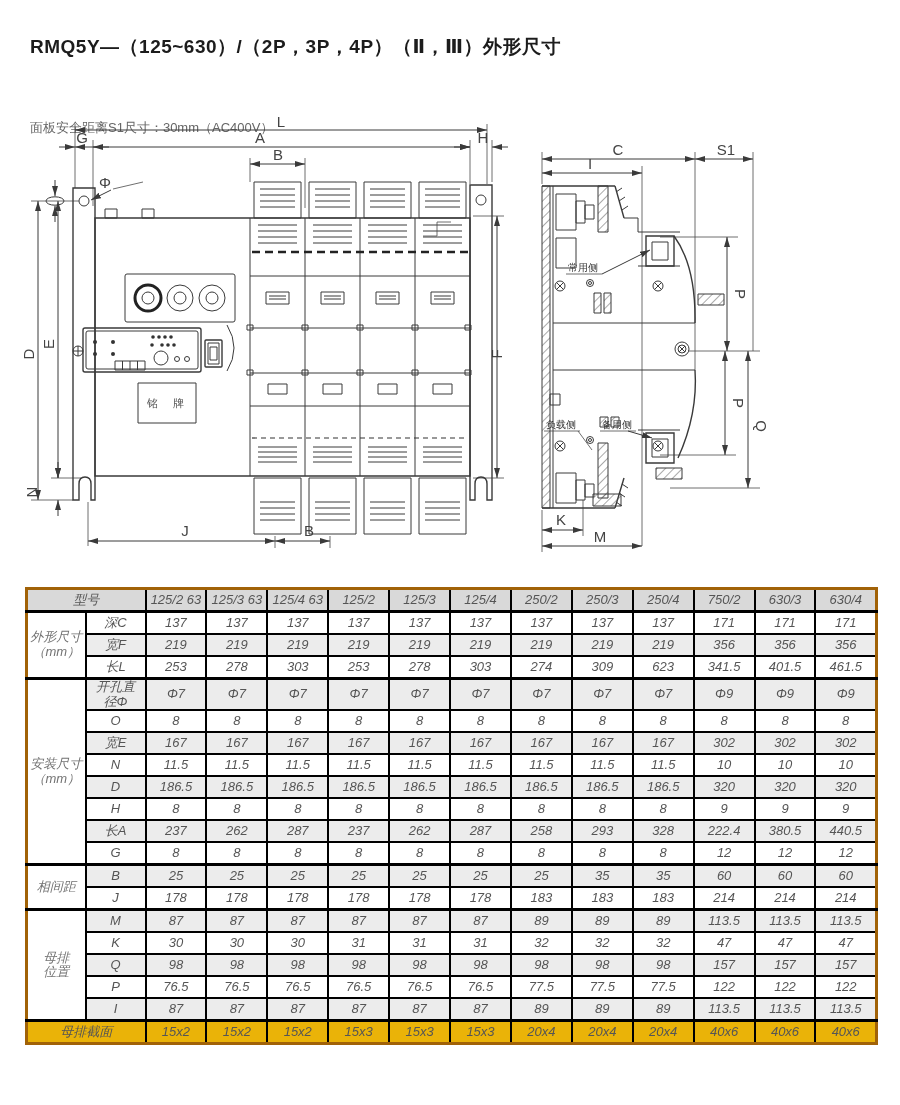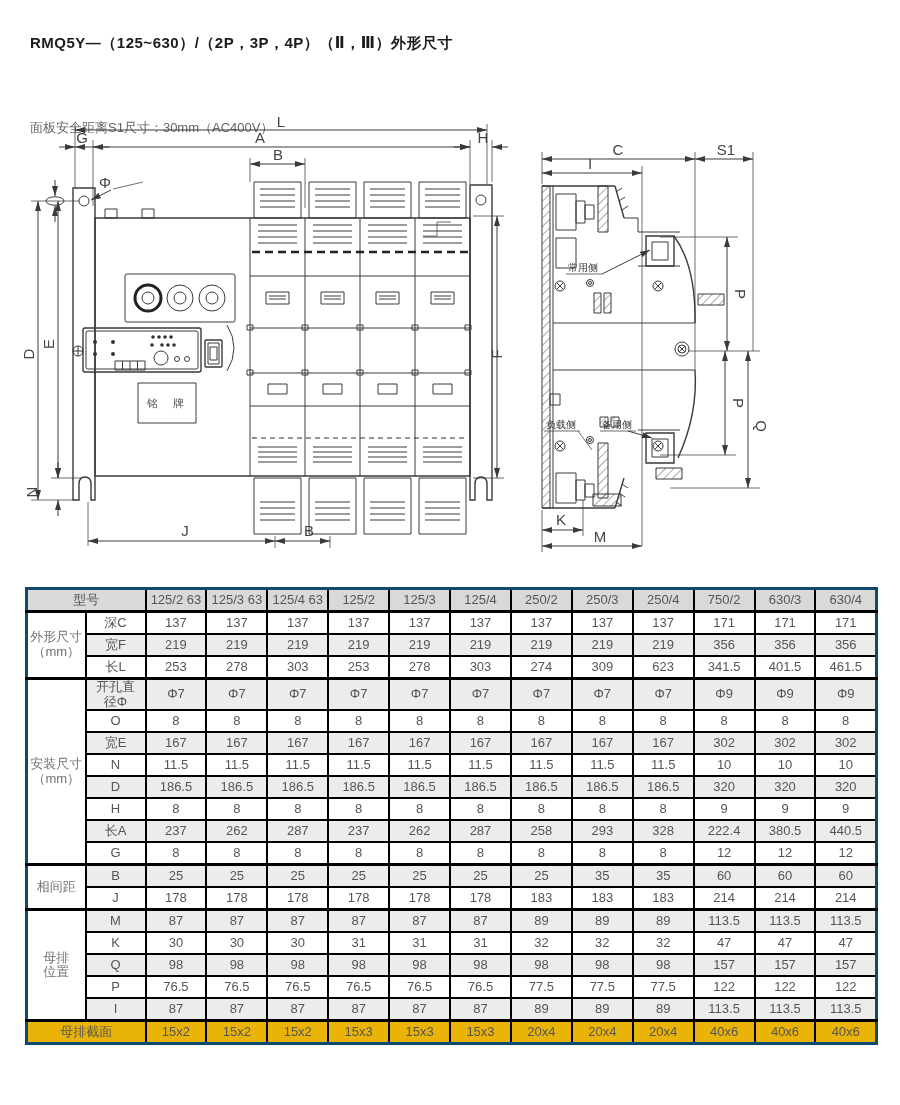--- a/index.html
+++ b/index.html
@@ -1,34 +1,34 @@
 <!DOCTYPE html>
 <html><head>
 <meta charset="utf-8">
 <style>
   html,body{margin:0;padding:0;background:#fff;}
   body{position:relative;width:900px;height:1105px;font-family:"Liberation Sans","DejaVu Sans",sans-serif;overflow:hidden;}
-  .title{position:absolute;left:30px;top:34px;font-size:15px;font-weight:bold;color:#1c1c1c;letter-spacing:.5px;}
+  .title{position:absolute;left:30px;top:34px;font-size:19px;font-weight:bold;color:#1c1c1c;letter-spacing:.5px;}
   .subtitle{position:absolute;left:30px;top:79px;font-size:13px;color:#666;margin-top:40px;}
   .drawing{position:absolute;}
   #front-svg{left:25px;top:116px;}
   #side-svg{left:520px;top:138px;}
   svg{overflow:visible;}
   svg line,svg path,svg rect,svg circle,svg ellipse,svg polyline{vector-effect:non-scaling-stroke;}
   .ln{stroke:#3a3a3a;stroke-width:1;fill:none;}
   .ln2{stroke:#3a3a3a;stroke-width:1.4;fill:none;}
   .thin{stroke:#4a4a4a;stroke-width:.8;fill:none;}
   .dimt{font-size:15px;fill:#444;}
   .cjk{font-size:10px;fill:#333;}
   .npl{font-size:11px;fill:#555;letter-spacing:6px;}
   .dashB{stroke:#222;stroke-width:2.4;stroke-dasharray:8,5;fill:none;}
   .dashS{stroke:#333;stroke-width:1.2;stroke-dasharray:5,4;fill:none;}
   
   #tblwrap{position:absolute;left:25px;top:587px;width:853px;}
-  table{border-collapse:collapse;table-layout:fixed;width:853px;font-size:13px;color:#555;border:3px solid #0c4a6e;}
+  table{border-collapse:collapse;table-layout:fixed;width:853px;font-size:13px;color:#555;border:3px solid #a16207;font-style:italic;}
   th,td{border:2px solid #000;text-align:center;vertical-align:middle;height:20px;padding:0 1px;line-height:1.12;font-weight:normal;overflow:hidden;}
   tr.hdr th{background:#d9d9d9;border-bottom:3px solid #000;color:#555;}
   tr.stripe td{background:#ececec;}
   td.gcell{background:#fff !important;white-space:pre-line;color:#737373;}
   td.rlabel{white-space:pre-line;margin-left:30px;}
   tr.gsep td{border-top:3px solid #000;}
   td.fcell{background:#eab308;}
 </style>
 </head>
 <body>

